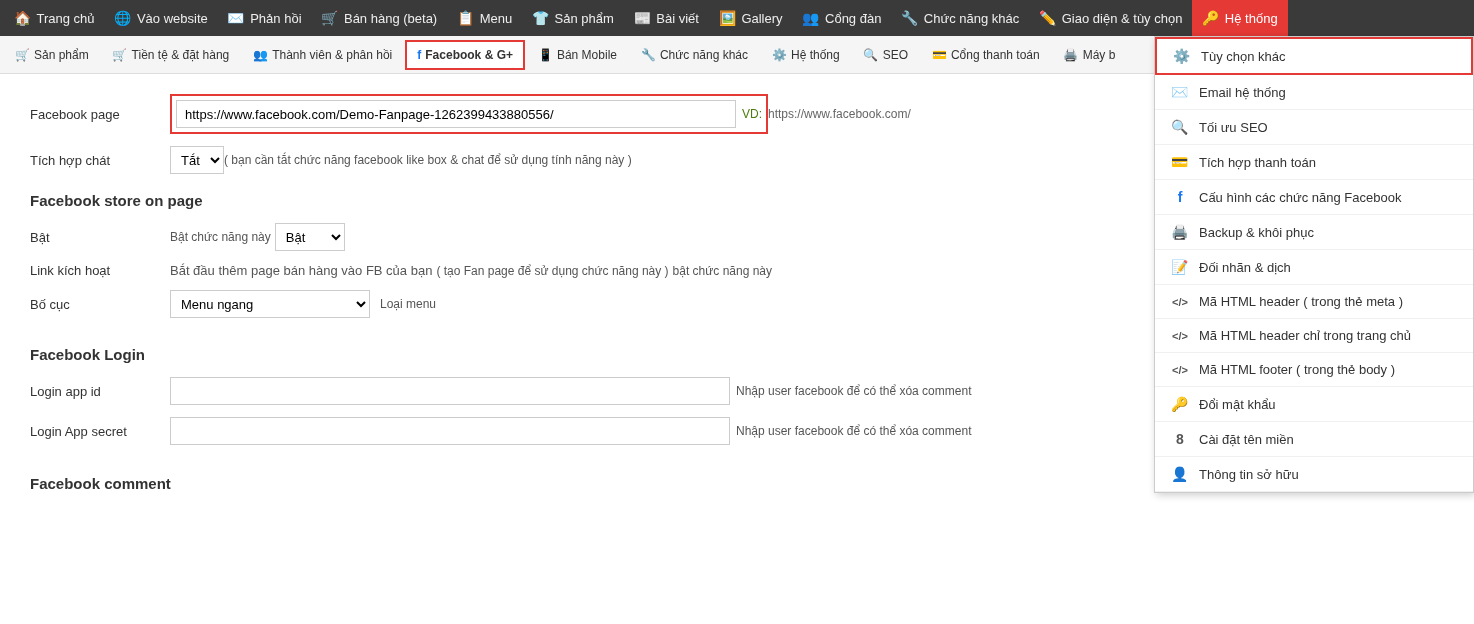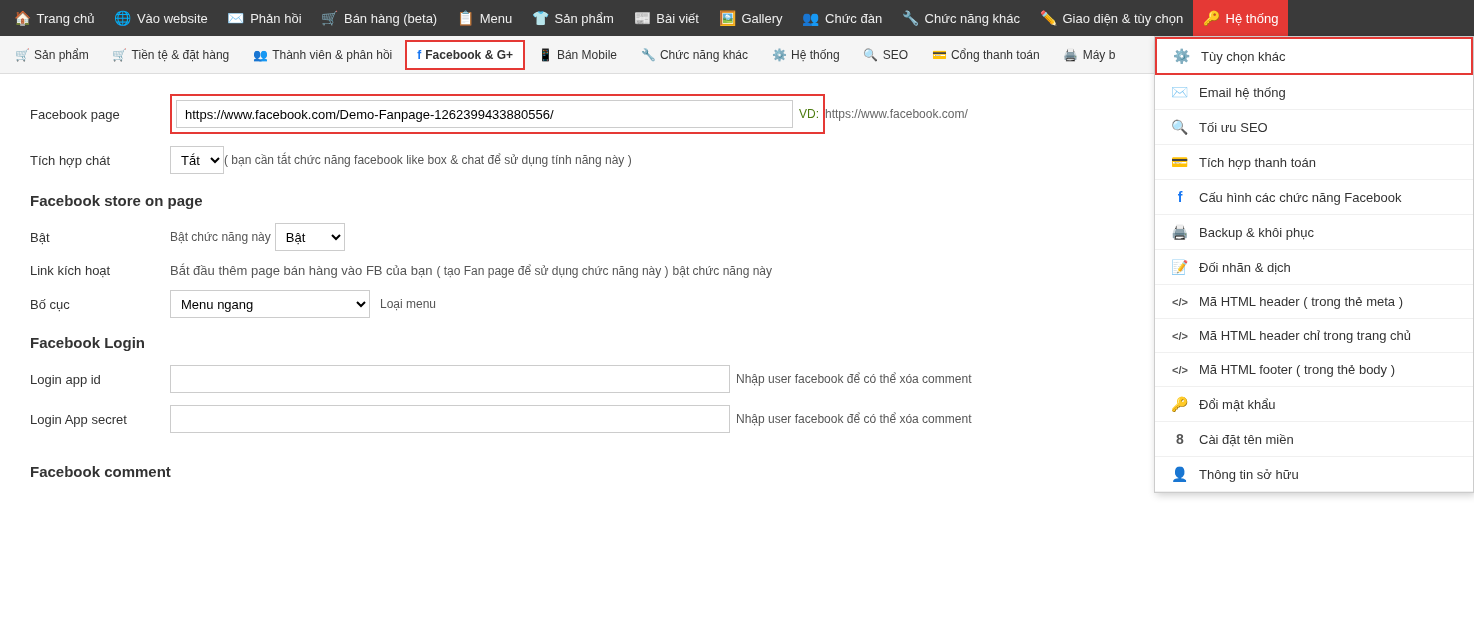--- a/index.html
+++ b/index.html
@@ -90,21 +90,21 @@
       height: 28px;
     }
     .fb-url-box {
       border: 2px solid #e53935;
       padding: 4px;
       display: flex;
       align-items: center;
       gap: 6px;
     }
     .fb-url-input {
-      width: 617px;
+      width: 560px;
       border: 1px solid #ccc;
       padding: 4px 8px;
       font-size: 13px;
       height: 28px;
     }
     .vd-label {
       font-size: 12px;
       color: #4d7c0f;
       white-space: nowrap;
     }
@@ -192,21 +192,21 @@
   <div class="top-nav-item">
     <span class="nav-icon">📰</span>
     <span>Bài viết</span>
   </div>
   <div class="top-nav-item">
     <span class="nav-icon">🖼️</span>
     <span>Gallery</span>
   </div>
   <div class="top-nav-item">
     <span class="nav-icon">👥</span>
-    <span>Chức đàn</span>
+    <span>Cổng đàn</span>
   </div>
   <div class="top-nav-item">
     <span class="nav-icon">🔧</span>
     <span>Chức năng khác</span>
   </div>
   <div class="top-nav-item">
     <span class="nav-icon">✏️</span>
     <span>Giao diện &amp; tùy chọn</span>
   </div>
   <div class="top-nav-item active">
@@ -301,21 +301,21 @@
 
   <div class="form-row">
     <div class="form-label">Bố cục</div>
     <select class="form-select" style="width:200px;">
       <option>Menu ngang</option>
       <option>Menu dọc</option>
     </select>
     <span class="form-hint" style="margin-left:10px;margin-right:4px;">Loại menu</span>
   </div>
 
-  <div class="section-title" style="margin-top:16px;">Facebook Login</div>
+  <div class="section-title" style="margin-top:28px;">Facebook Login</div>
 
   <div class="form-row">
     <div class="form-label">Login app id</div>
     <input class="form-input" type="text" style="width: 560px;">
     <span class="form-hint" style="margin-left:6px;">Nhập user facebook để có thể xóa comment</span>
   </div>
 
   <div class="form-row">
     <div class="form-label">Login App secret</div>
     <input class="form-input" type="text" style="width: 560px;">

